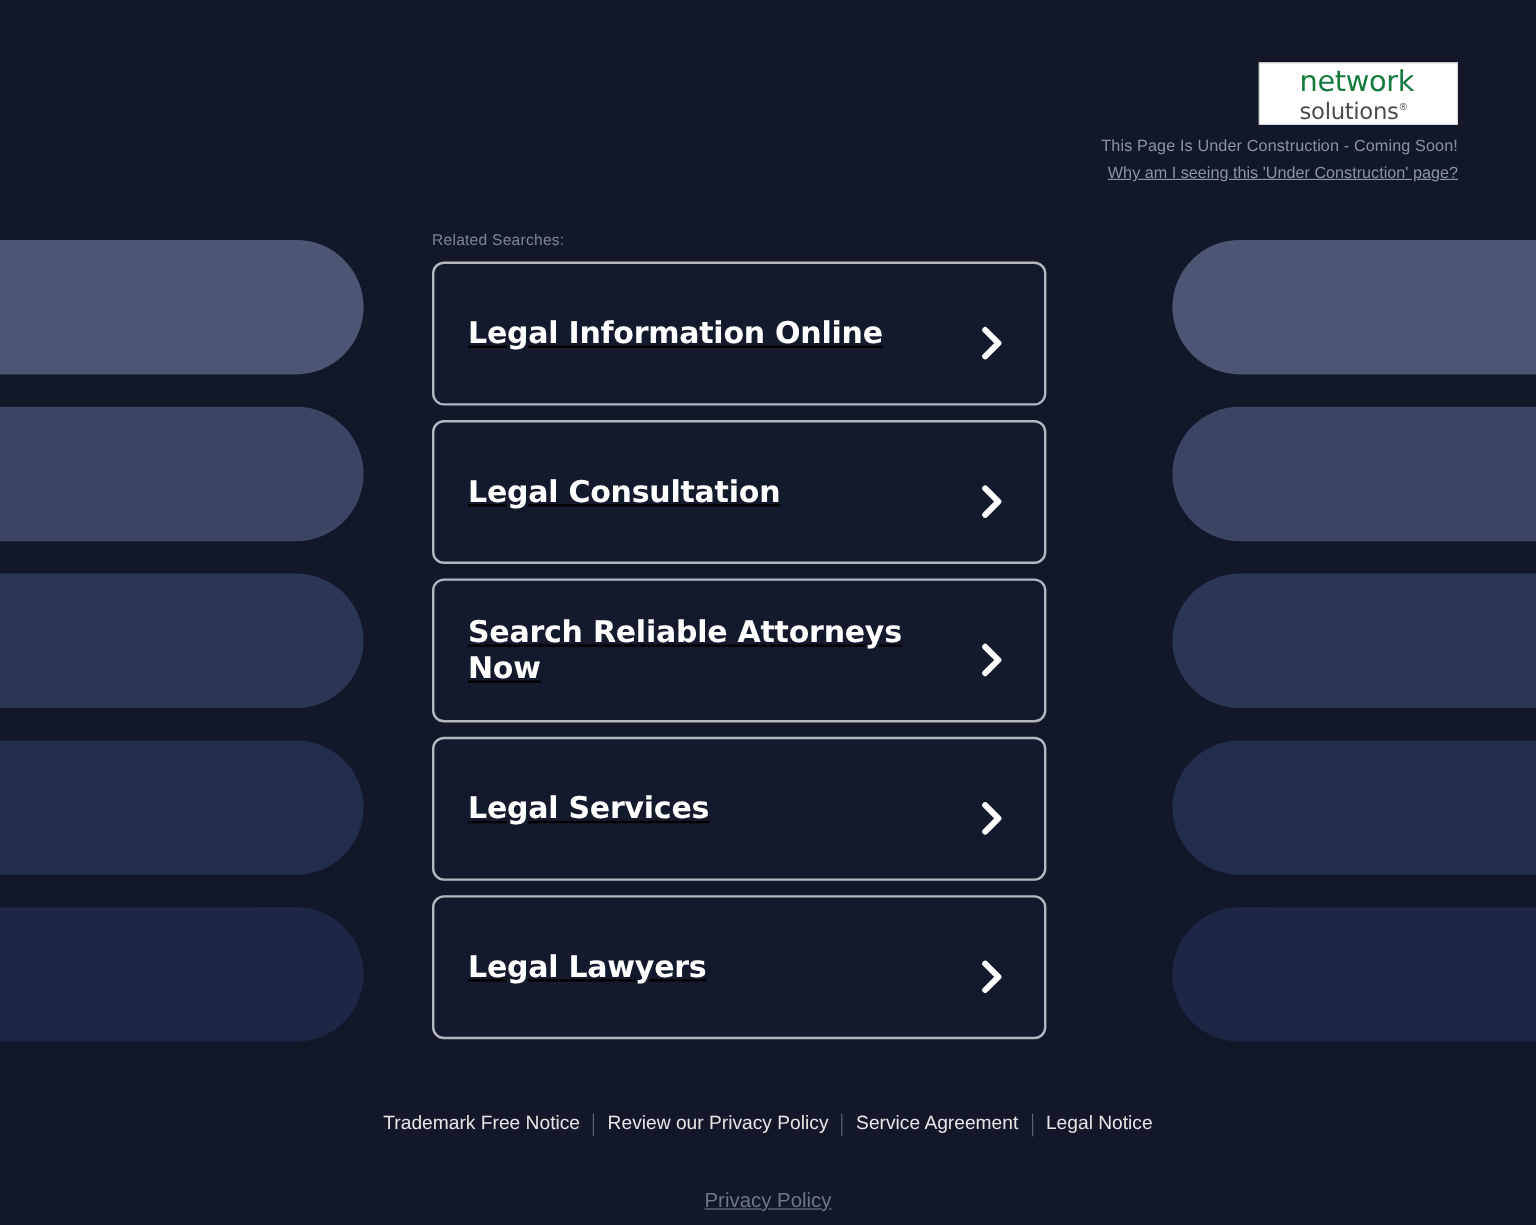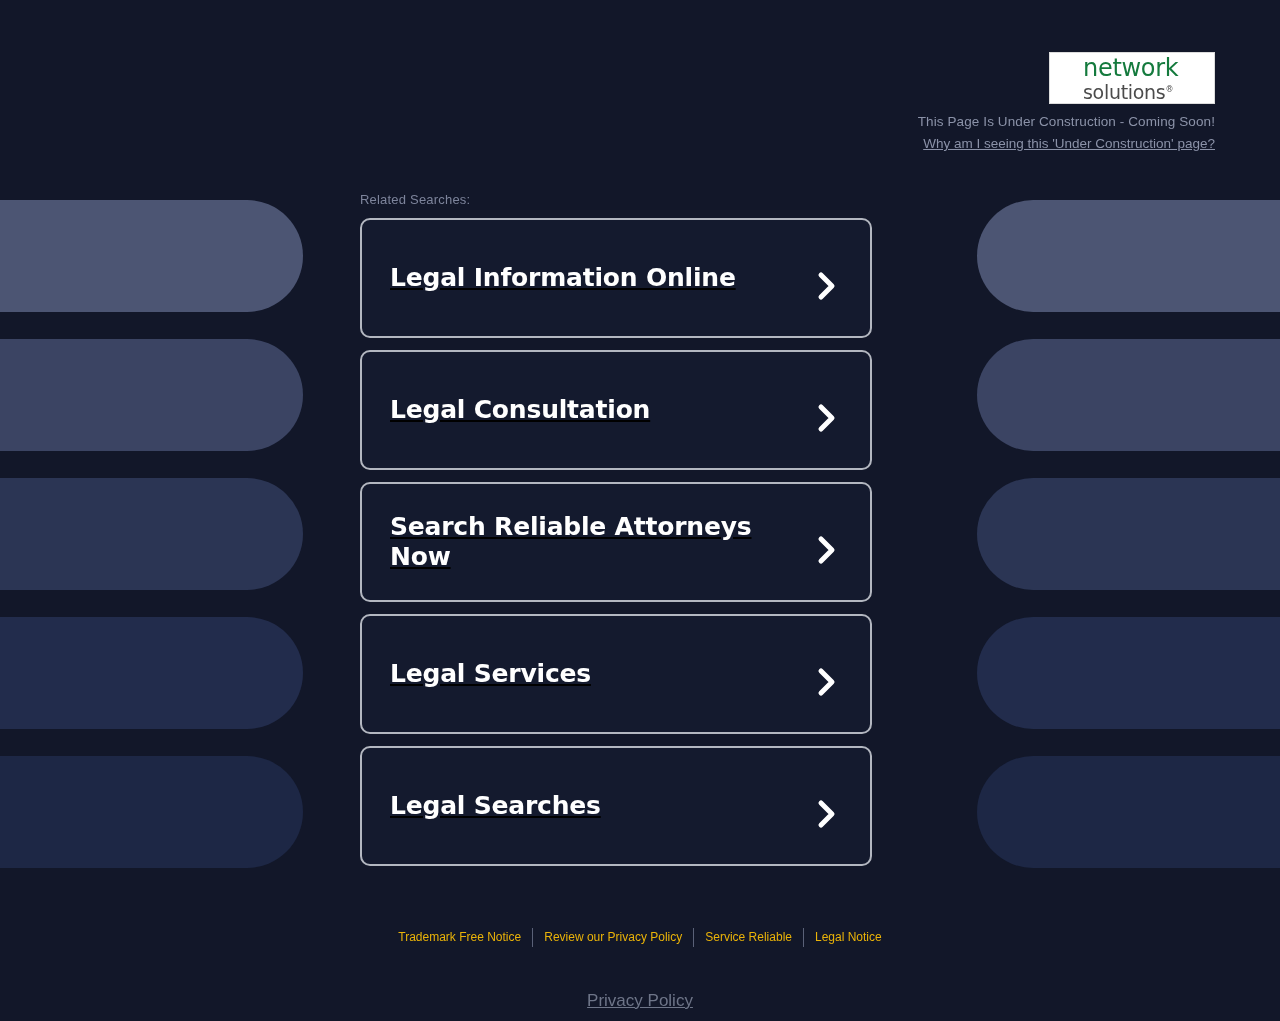--- a/index.html
+++ b/index.html
@@ -157,22 +157,22 @@
     width: 1280px;
     text-align: center;
   }
 
   #footer-links {
     display: inline-flex;
     align-items: center;
     justify-content: center;
   }
   .footer-link {
-    font-size: 12px;
-    color: #eab308;
+    font-size: 16px;
+    color: #e5e5e5;
     padding: 0 11px;
     cursor: pointer;
     white-space: nowrap;
     line-height: 20px;
   }
   .footer-sep {
     width: 1px;
     height: 19px;
     background: #5a6178;
   }
@@ -243,34 +243,34 @@
       </div>
       <div class="card">
         <div class="card-title">Legal Services</div>
         <div class="card-chevron">
           <svg width="26" height="34" viewBox="0 0 26 34">
             <path d="M7 6 L18 17 L7 28" fill="none" stroke="#ffffff" stroke-width="5" stroke-linecap="round" stroke-linejoin="round"></path>
           </svg>
         </div>
       </div>
       <div class="card">
-        <div class="card-title">Legal Searches</div>
+        <div class="card-title">Legal Lawyers</div>
         <div class="card-chevron">
           <svg width="26" height="34" viewBox="0 0 26 34">
             <path d="M7 6 L18 17 L7 28" fill="none" stroke="#ffffff" stroke-width="5" stroke-linecap="round" stroke-linejoin="round"></path>
           </svg>
         </div>
       </div>
     </div>
 </div>
 
 <div id="footer">
   <div id="footer-links">
       <a class="footer-link">Trademark Free Notice</a>
       <div class="footer-sep"></div>
       <a class="footer-link">Review our Privacy Policy</a>
       <div class="footer-sep"></div>
-      <a class="footer-link">Service Reliable</a>
+      <a class="footer-link">Service Agreement</a>
       <div class="footer-sep"></div>
       <a class="footer-link">Legal Notice</a>
     </div>
   <div id="privacy-policy">Privacy Policy</div>
 </div>
 
 </body></html>

